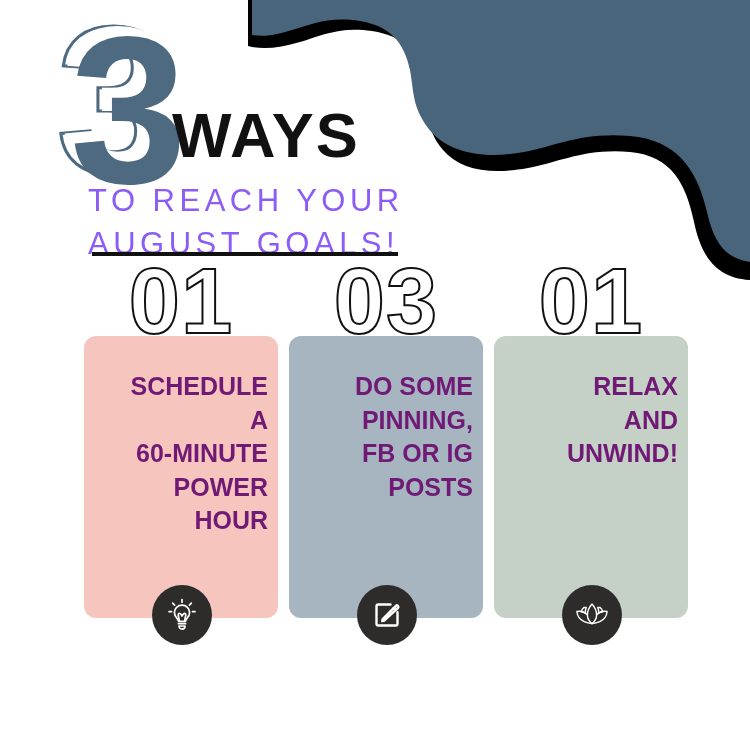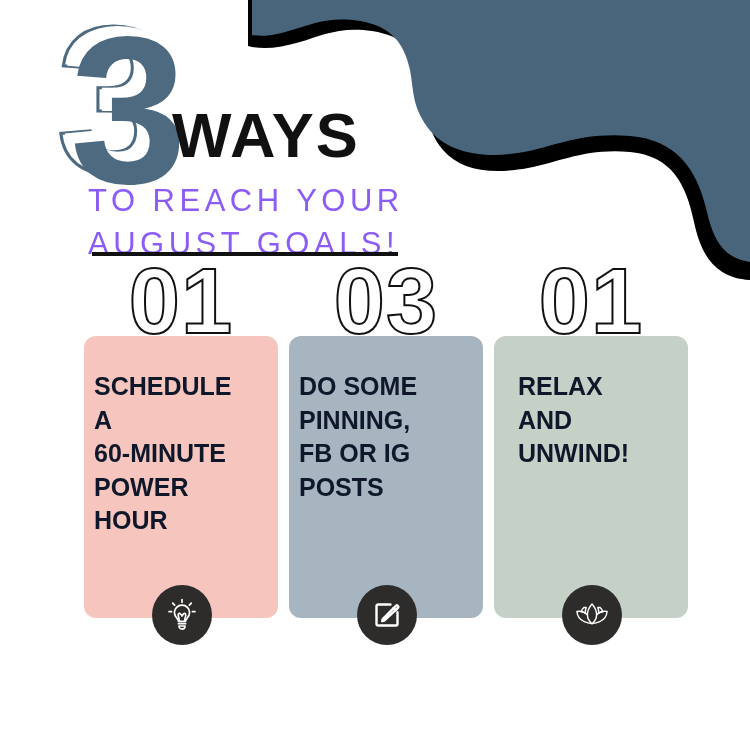--- a/index.html
+++ b/index.html
@@ -152,22 +152,22 @@
   }
   .card-0 { background: #f6c6be; }
   .card-1 { background: #a7b5c0; }
   .card-2 { background: #c5d1c6; padding-left: 24px; }
 
   .card-text {
     font-size: 25px;
     font-weight: bold;
     line-height: 1.34;
     letter-spacing: 0px;
-    color: #0f172a;
-    text-align: left;
+    color: #701a75;
+    text-align: right;
     white-space: pre-line;
   }
 
   .icon-badge {
     position: absolute;
     top: 330px;
     left: 68px;
     width: 60px;
     height: 60px;
     border-radius: 50%;

